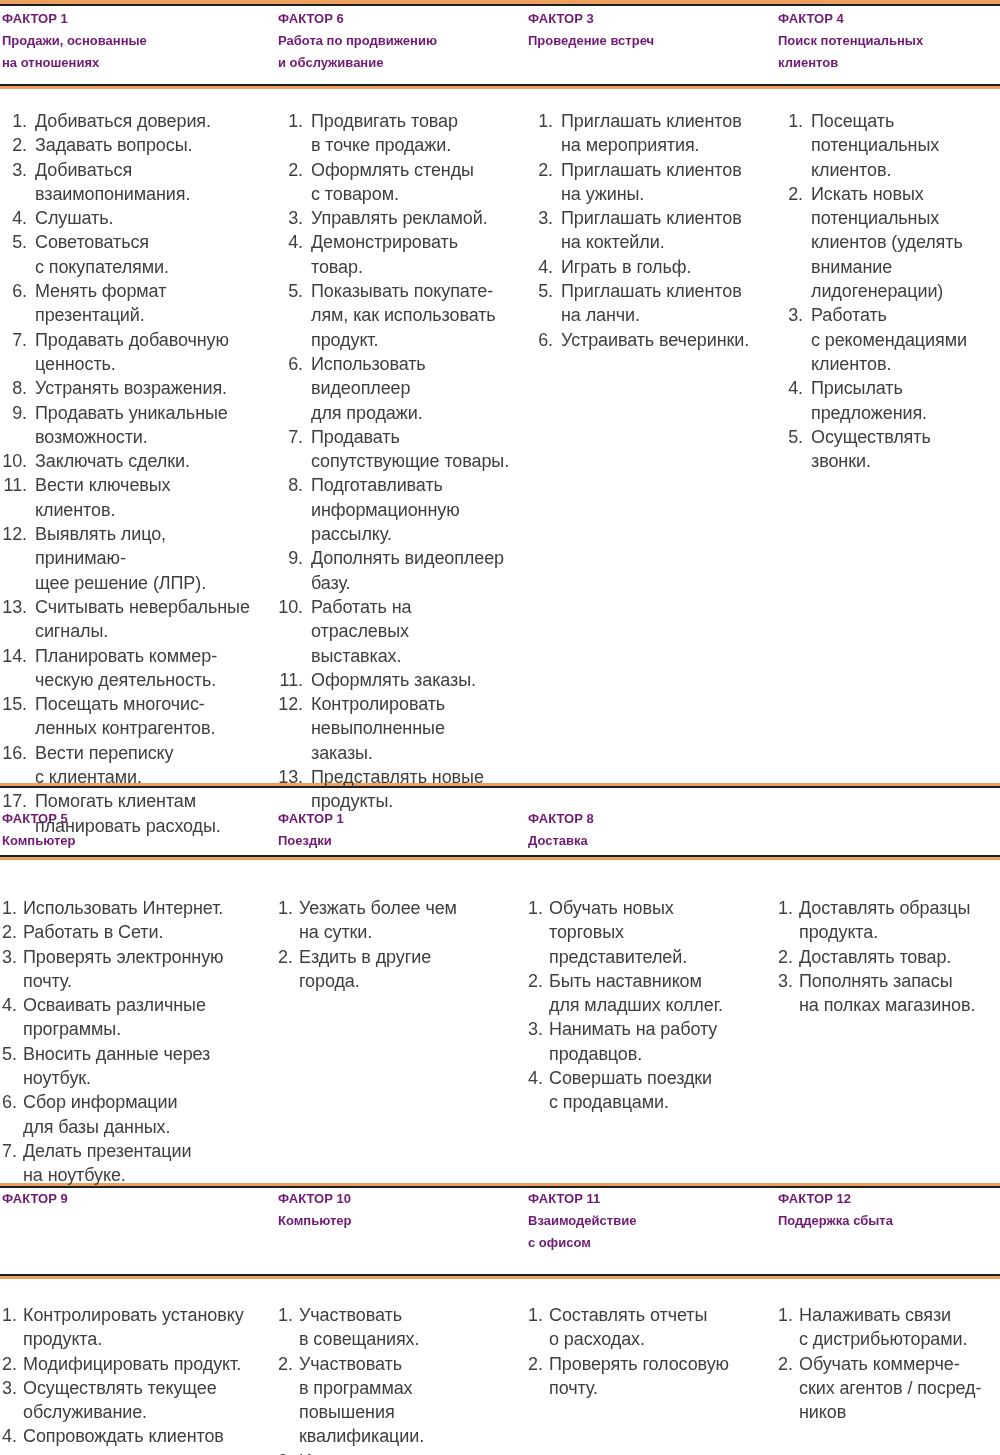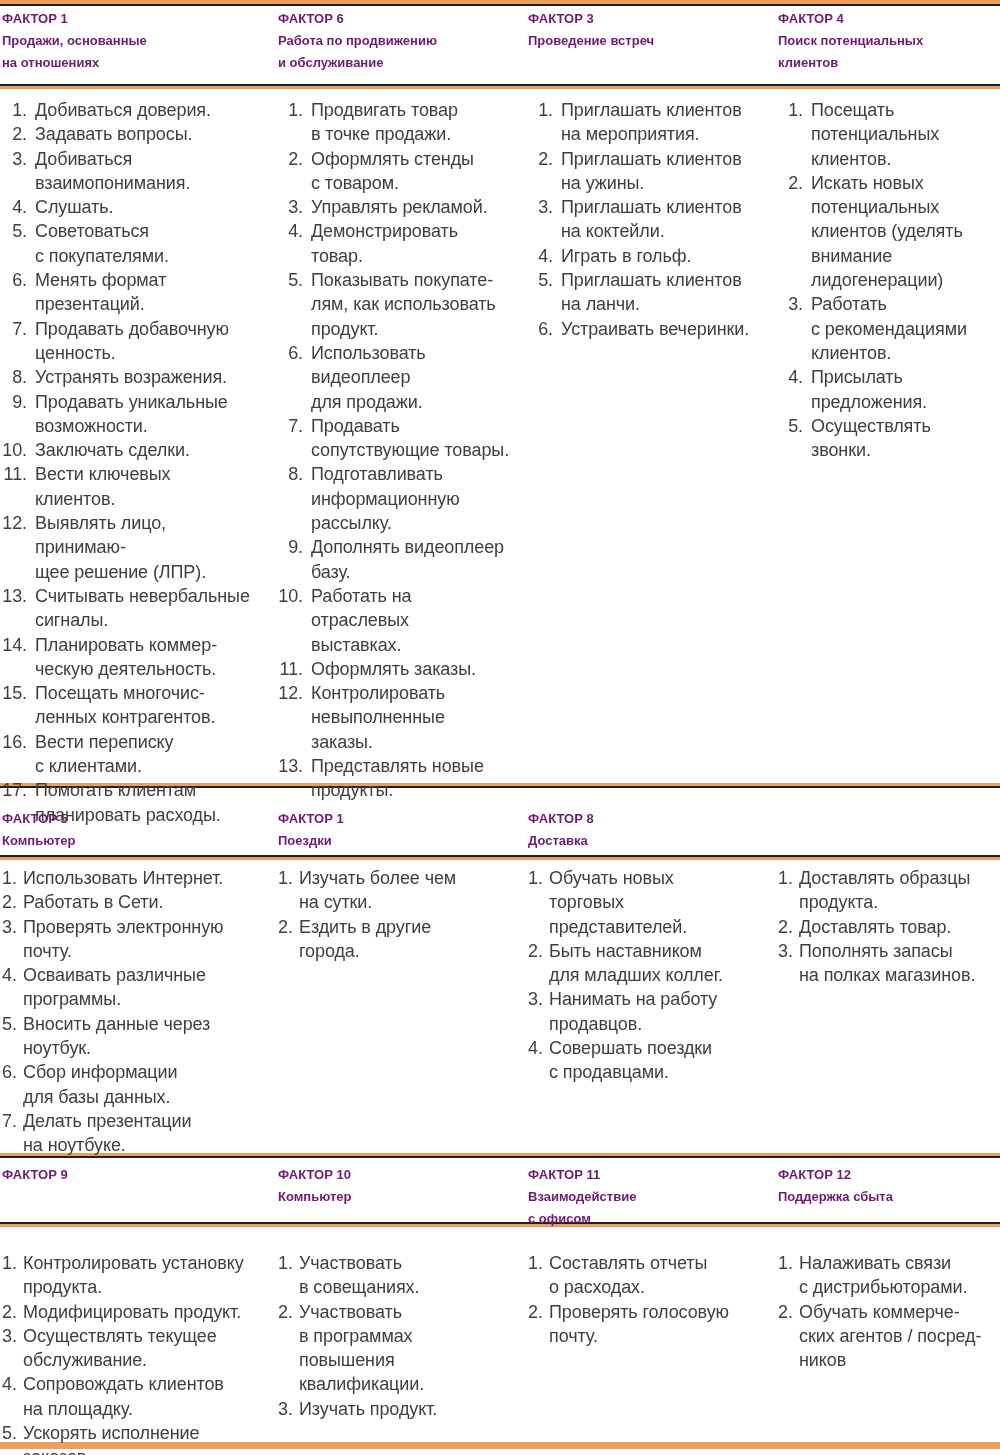--- a/index.html
+++ b/index.html
@@ -19,23 +19,23 @@
   .rule.top .o { height:4px; }
   .bottom-bar { height:7px; background:var(--orange); }
 
   .grid { display:grid; grid-template-columns:270px 250px 250px 230px; }
   .cell { padding-right:10px; }
   .c1 { padding-left:2px; }
   .c2,.c3,.c4 { padding-left:8px; }
 
   .hr1 { height:78px; padding-top:2px; }
   .hr2 { height:67px; padding-top:20px; }
-  .hr3 { height:64px; padding-top:6px; }
-  .lr1 { height:694px; padding-top:9px; }
-  .lr2 { height:293px; padding-top:6px; }
+  .hr3 { height:86px; }
+  .lr1 { height:694px; padding-top:20px; }
+  .lr2 { height:293px; padding-top:6px;margin-top:30px; }
   .lr3 { height:215px; padding-top:24px; }
 
   .flabel, .ftitle {
     font-weight:700; font-size:13px; line-height:22px;
     color:#701a75; white-space:pre-line;
   }
   ol { list-style:none; counter-reset:li; }
   li {
     counter-increment:li;
     position:relative;
@@ -215,21 +215,21 @@
     <li>Осваивать различные
 программы.</li>
     <li>Вносить данные через
 ноутбук.</li>
     <li>Сбор информации
 для базы данных.</li>
     <li>Делать презентации
 на ноутбуке.</li>
   </ol>
   <ol class="cell c2 narrow">
-    <li>Изучать более чем
+    <li>Уезжать более чем
 на сутки.</li>
     <li>Ездить в другие
 города.</li>
   </ol>
   <ol class="cell c3 narrow">
     <li>Обучать новых
 торговых
 представителей.</li>
     <li>Быть наставником
 для младших коллег.</li>

